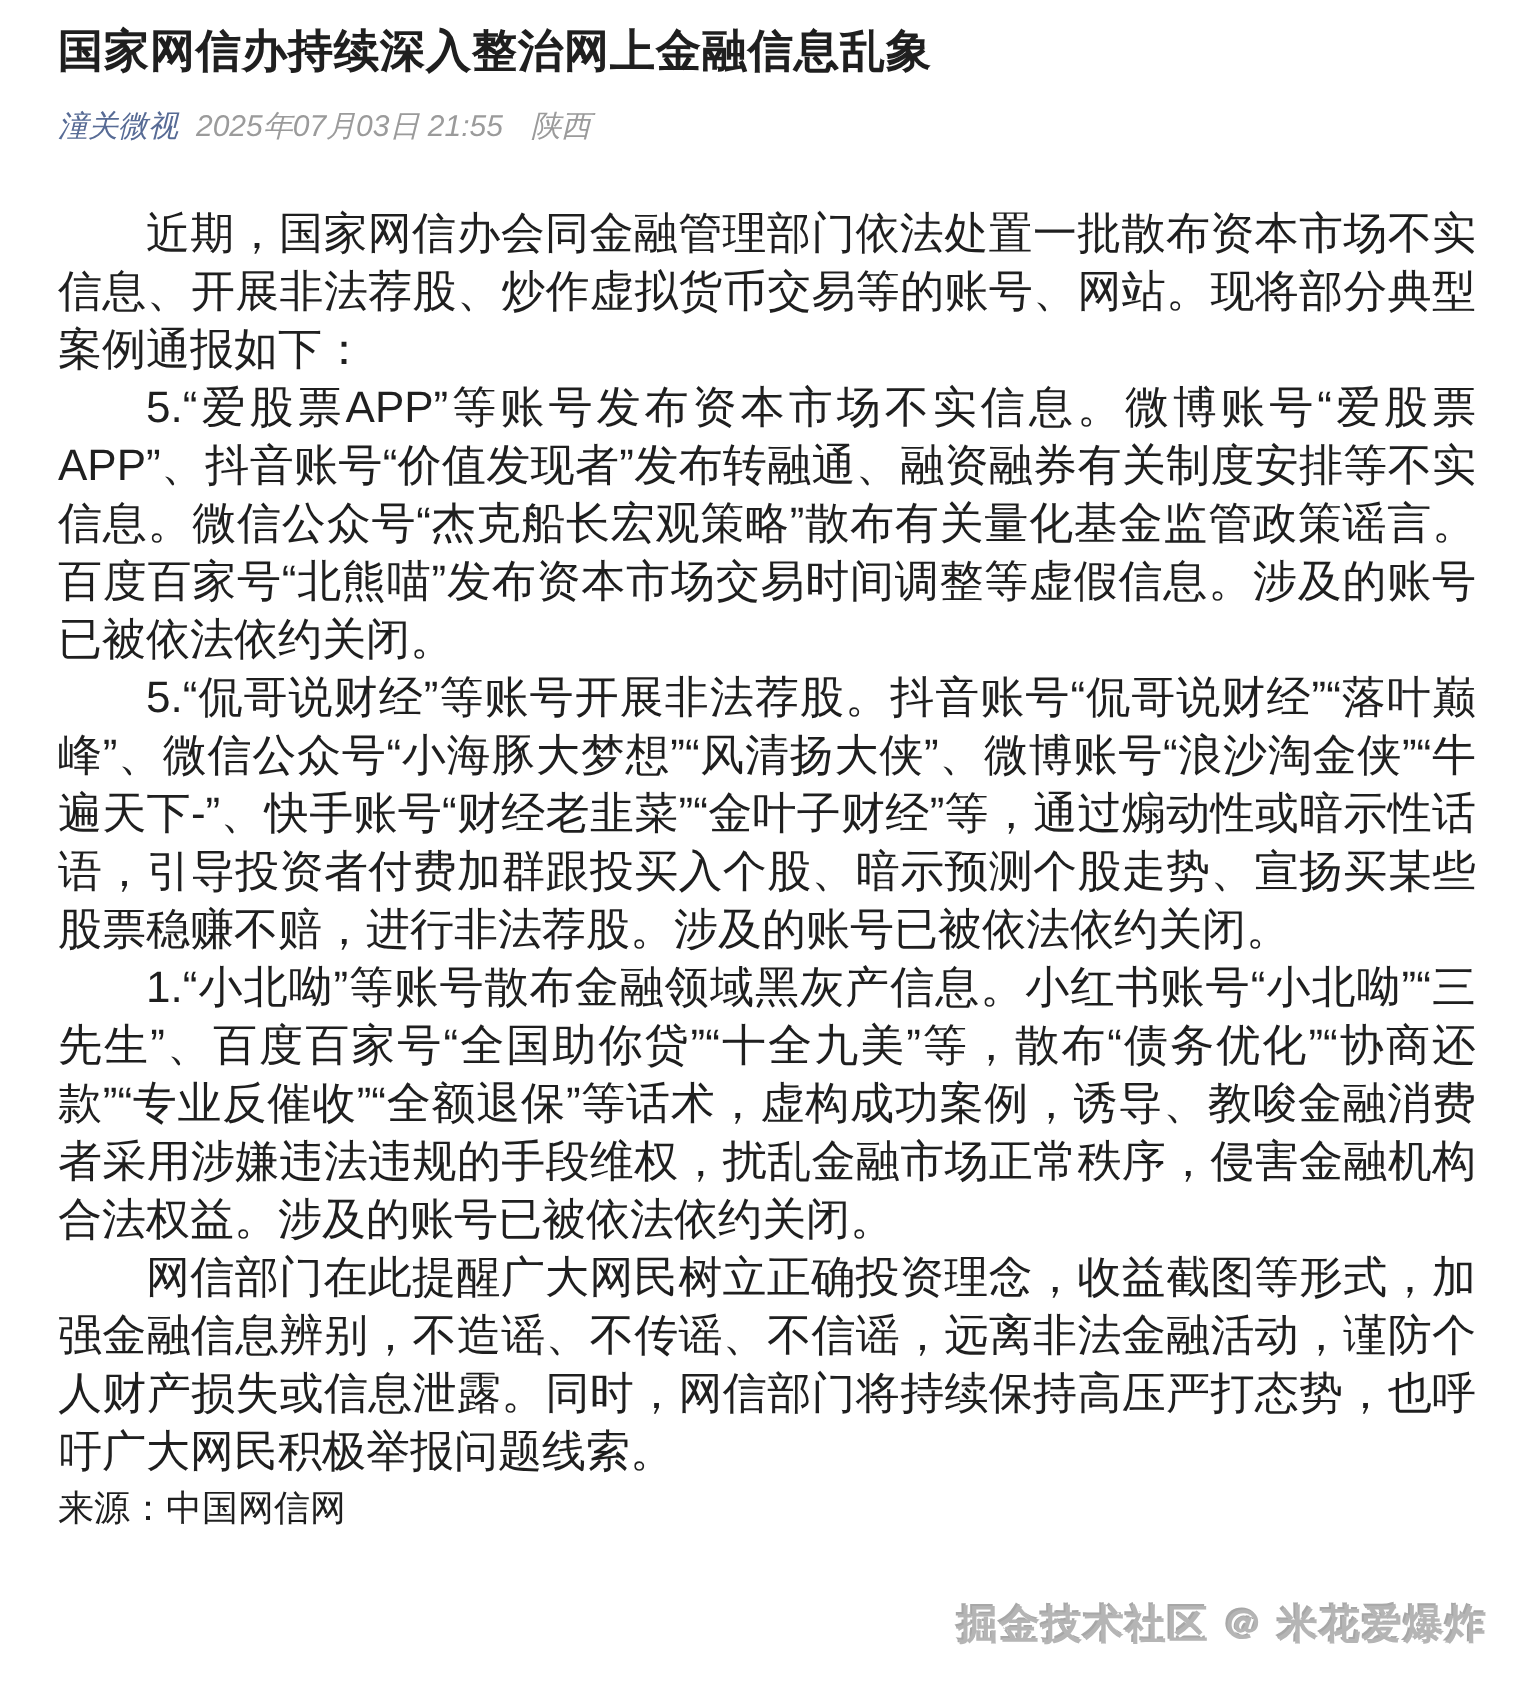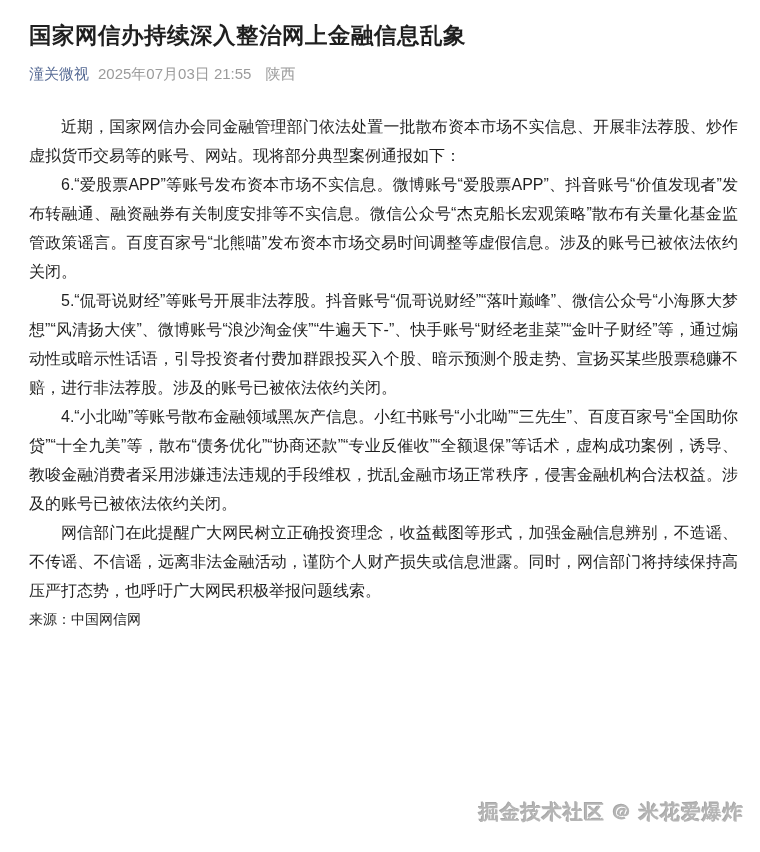--- a/index.html
+++ b/index.html
@@ -10,65 +10,65 @@
     width: 760px;
     height: 852px;
     background: #ffffff;
     position: relative;
     overflow: hidden;
     font-family: "Liberation Sans", "DejaVu Sans", sans-serif;
   }
   .page {
     padding: 0 22px 0 29px;
     position: relative;
-    margin-top: 10px;
   }
   .article-title {
     margin: 0;
     padding-top: 11px;
     font-size: 22.5px;
     line-height: 30px;
     font-weight: 700;
     color: var(--body-text, #1a1a1a);
     letter-spacing: 0.5px;
   }
   .meta-row {
     margin-top: 13px;
     font-size: 15px;
     line-height: 20px;
     display: flex;
     align-items: center;
+    font-style: italic;
   }
   .source-name {
     color: var(--source-name, #576b95);
     cursor: pointer;
     text-decoration: none;
   }
   .publish-date {
     color: var(--meta-text, #9b9b9b);
     margin-left: 9px;
   }
   .publish-region {
     color: var(--meta-text, #9b9b9b);
     margin-left: 14px;
   }
   .article-body {
     margin-top: 28px;
-    font-size: 16px;
+    font-size: 22px;
     line-height: 29px;
     color: var(--body-text, #1f1f1f);
     text-align: justify;
   }
   .article-body p {
     margin: 0;
     text-indent: 2em;
   }
   .source-line {
     margin: 0;
-    font-size: 14px;
+    font-size: 18px;
     line-height: 29px;
     color: var(--body-text, #1f1f1f);
     text-indent: 0;
   }
   .watermark {
     position: absolute;
     top: 799px;
     right: 16px;
     font-size: 20px;
     font-weight: 700;
@@ -87,23 +87,23 @@
   <h1 class="article-title">国家网信办持续深入整治网上金融信息乱象</h1>
 
   <div class="meta-row">
     <a class="source-name">潼关微视</a>
     <span class="publish-date">2025年07月03日 21:55</span>
     <span class="publish-region">陕西</span>
   </div>
 
   <div class="article-body">
       <p>近期，国家网信办会同金融管理部门依法处置一批散布资本市场不实信息、开展非法荐股、炒作虚拟货币交易等的账号、网站。现将部分典型案例通报如下：</p>
-      <p>6.“爱股票APP”等账号发布资本市场不实信息。微博账号“爱股票APP”、抖音账号“价值发现者”发布转融通、融资融券有关制度安排等不实信息。微信公众号“杰克船长宏观策略”散布有关量化基金监管政策谣言。百度百家号“北熊喵”发布资本市场交易时间调整等虚假信息。涉及的账号已被依法依约关闭。</p>
+      <p>5.“爱股票APP”等账号发布资本市场不实信息。微博账号“爱股票APP”、抖音账号“价值发现者”发布转融通、融资融券有关制度安排等不实信息。微信公众号“杰克船长宏观策略”散布有关量化基金监管政策谣言。百度百家号“北熊喵”发布资本市场交易时间调整等虚假信息。涉及的账号已被依法依约关闭。</p>
       <p>5.“侃哥说财经”等账号开展非法荐股。抖音账号“侃哥说财经”“落叶巅峰”、微信公众号“小海豚大梦想”“风清扬大侠”、微博账号“浪沙淘金侠”“牛遍天下-”、快手账号“财经老韭菜”“金叶子财经”等，通过煽动性或暗示性话语，引导投资者付费加群跟投买入个股、暗示预测个股走势、宣扬买某些股票稳赚不赔，进行非法荐股。涉及的账号已被依法依约关闭。</p>
-      <p>4.“小北呦”等账号散布金融领域黑灰产信息。小红书账号“小北呦”“三先生”、百度百家号“全国助你贷”“十全九美”等，散布“债务优化”“协商还款”“专业反催收”“全额退保”等话术，虚构成功案例，诱导、教唆金融消费者采用涉嫌违法违规的手段维权，扰乱金融市场正常秩序，侵害金融机构合法权益。涉及的账号已被依法依约关闭。</p>
+      <p>1.“小北呦”等账号散布金融领域黑灰产信息。小红书账号“小北呦”“三先生”、百度百家号“全国助你贷”“十全九美”等，散布“债务优化”“协商还款”“专业反催收”“全额退保”等话术，虚构成功案例，诱导、教唆金融消费者采用涉嫌违法违规的手段维权，扰乱金融市场正常秩序，侵害金融机构合法权益。涉及的账号已被依法依约关闭。</p>
       <p>网信部门在此提醒广大网民树立正确投资理念，收益截图等形式，加强金融信息辨别，不造谣、不传谣、不信谣，远离非法金融活动，谨防个人财产损失或信息泄露。同时，网信部门将持续保持高压严打态势，也呼吁广大网民积极举报问题线索。</p>
     </div>
 
   <p class="source-line">来源：中国网信网</p>
 
 </div>
 
 <div class="watermark">掘金技术社区 ＠ 米花爱爆炸</div>
 
 </body></html>

